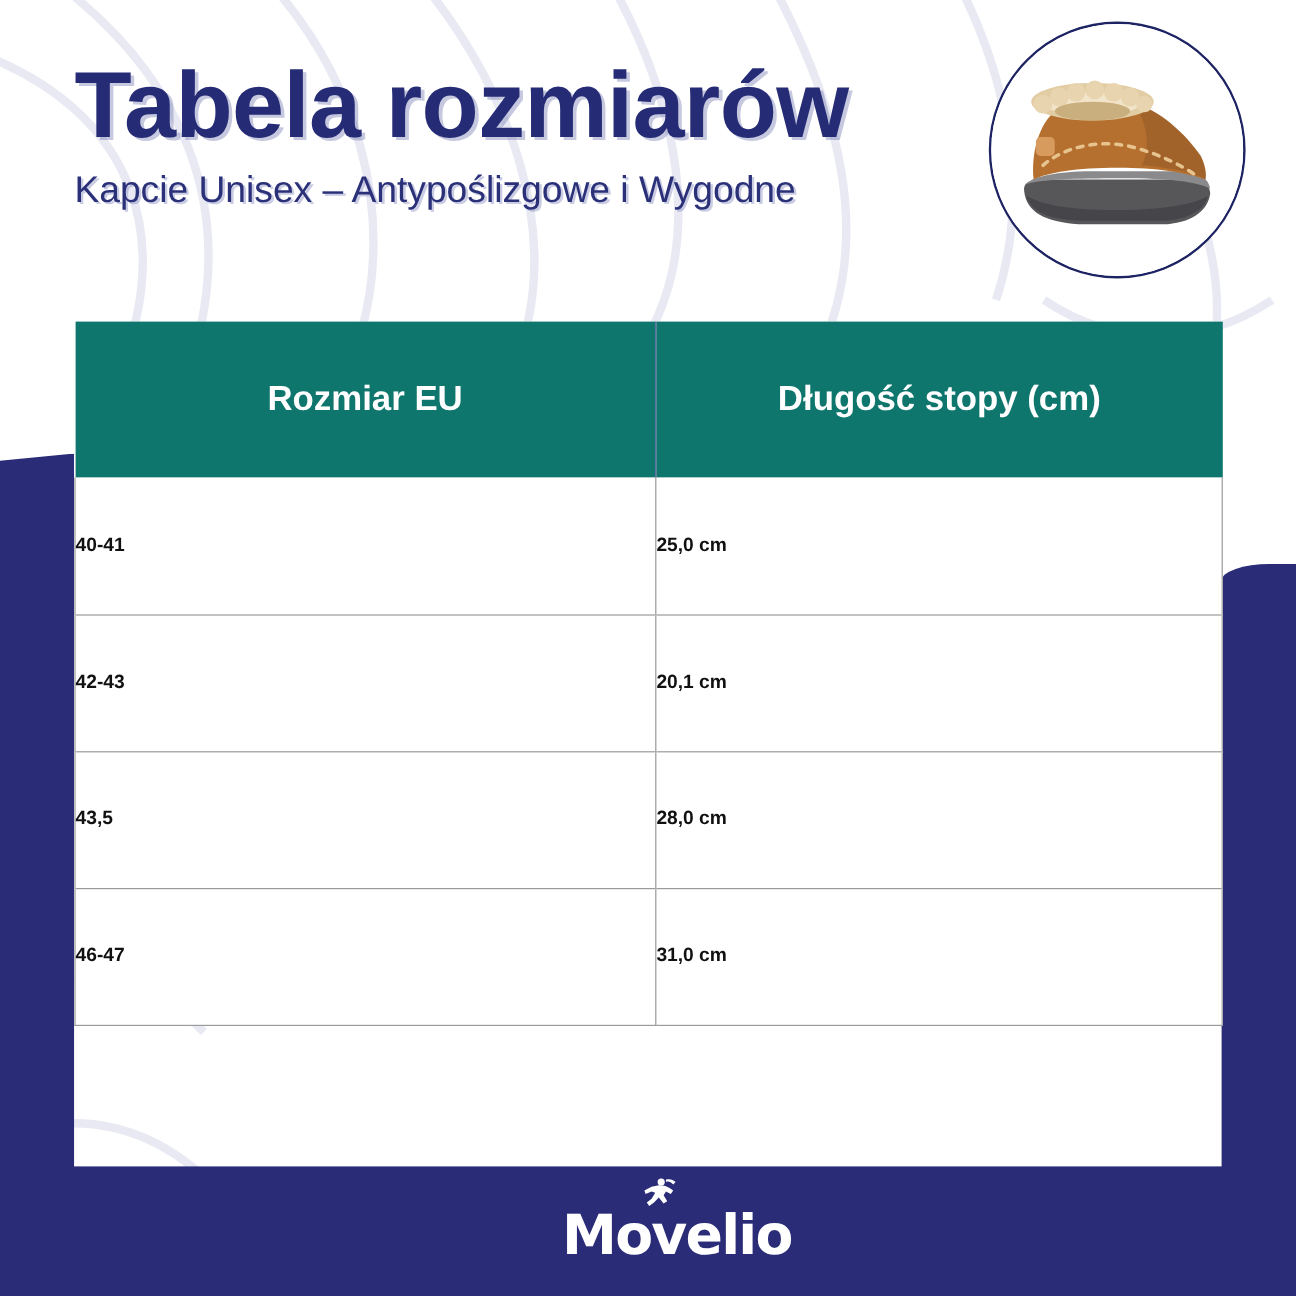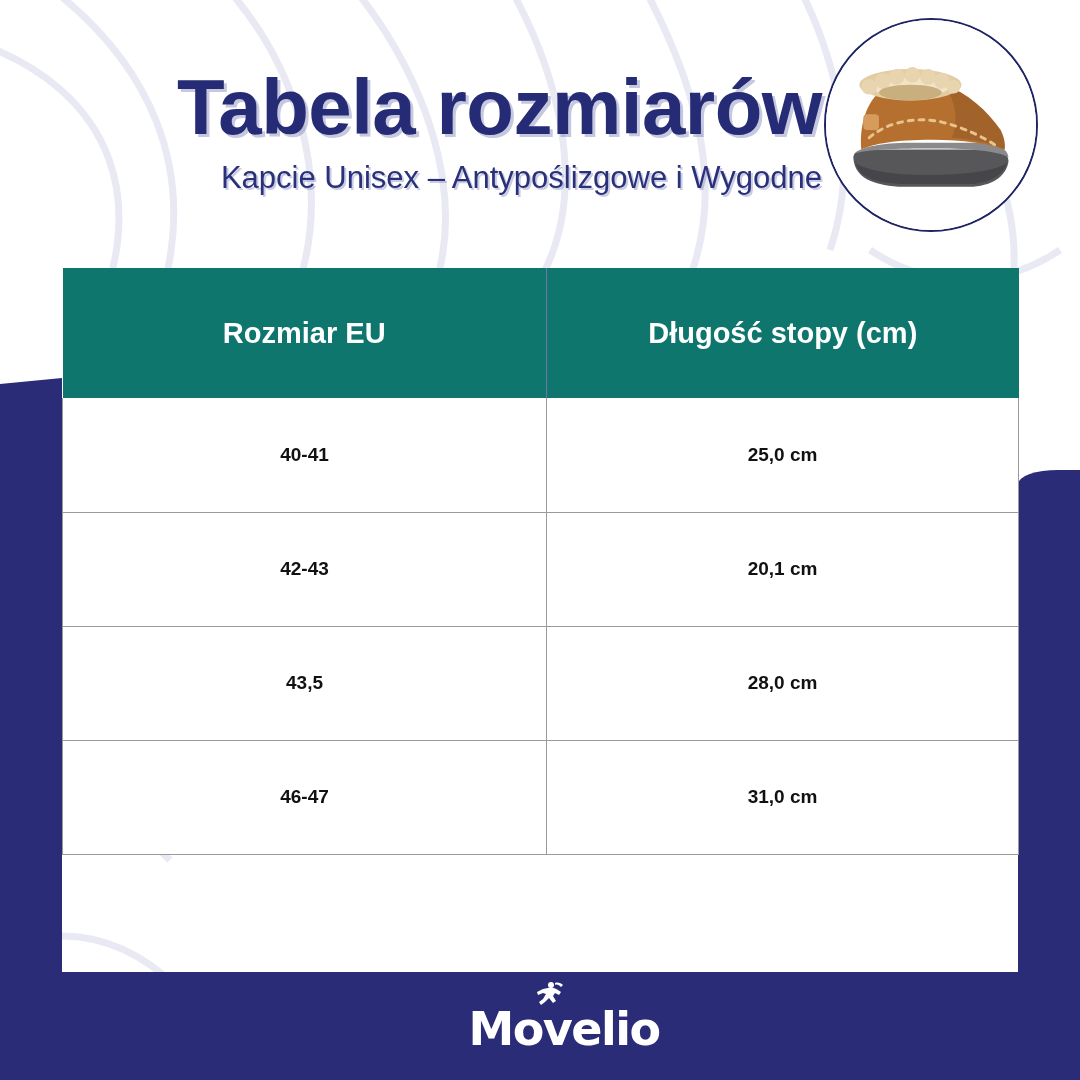--- a/index.html
+++ b/index.html
@@ -30,21 +30,21 @@
     right:0; top:470px; width:62px; height:508px;
     border-top-left-radius:40px 14px;
   }
   #navy-bottom {
     left:0; right:0; top:972px; height:108px;
   }
 
   
   #header { position:absolute; left:0; top:0; width:1080px; height:268px; z-index:3; }
 
-  #title-block { position:absolute; left:62px; top:68px; width:760px;text-align:right; }
+  #title-block { position:absolute; left:62px; top:48px; width:760px; }
 
   #page-title {
     font-size:78px;
     font-weight:bold;
     color:#262B75;
     letter-spacing:-0.5px;
     line-height:1.02;
     text-shadow:3px 3px 0 rgba(110,118,175,0.40);
     white-space:nowrap;
   }
@@ -90,23 +90,23 @@
     font-weight:bold;
     height:130px;
     vertical-align:middle;
     text-align:center;
     border:none;
   }
   #size-table thead th.col-eu { border-right:1px solid #6f73ab; }
 
   #size-table tbody td {
     height:114px;
-    text-align:center;
+    text-align:left;
     vertical-align:middle;
-    font-size:19px;
+    font-size:16px;
     font-weight:bold;
     color:#111111;
     background:#ffffff;
     border-top:1px solid #9a9a9a;
     border-left:1px solid #9a9a9a;
     border-right:1px solid #9a9a9a;
   }
   #size-table tbody tr:first-child td { border-top:none; }
   #size-table tbody td.cell-eu { border-right:1px solid #9a9a9a; }
   #size-table tbody tr:last-child td { border-bottom:1px solid #9a9a9a; }

